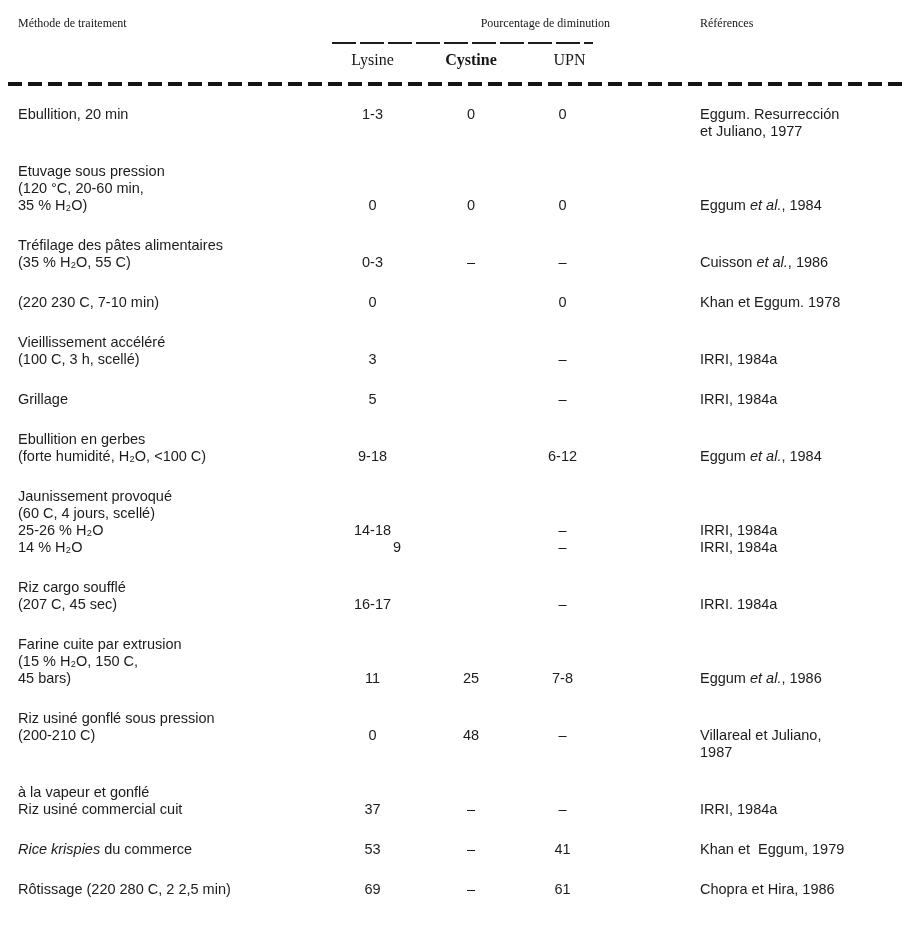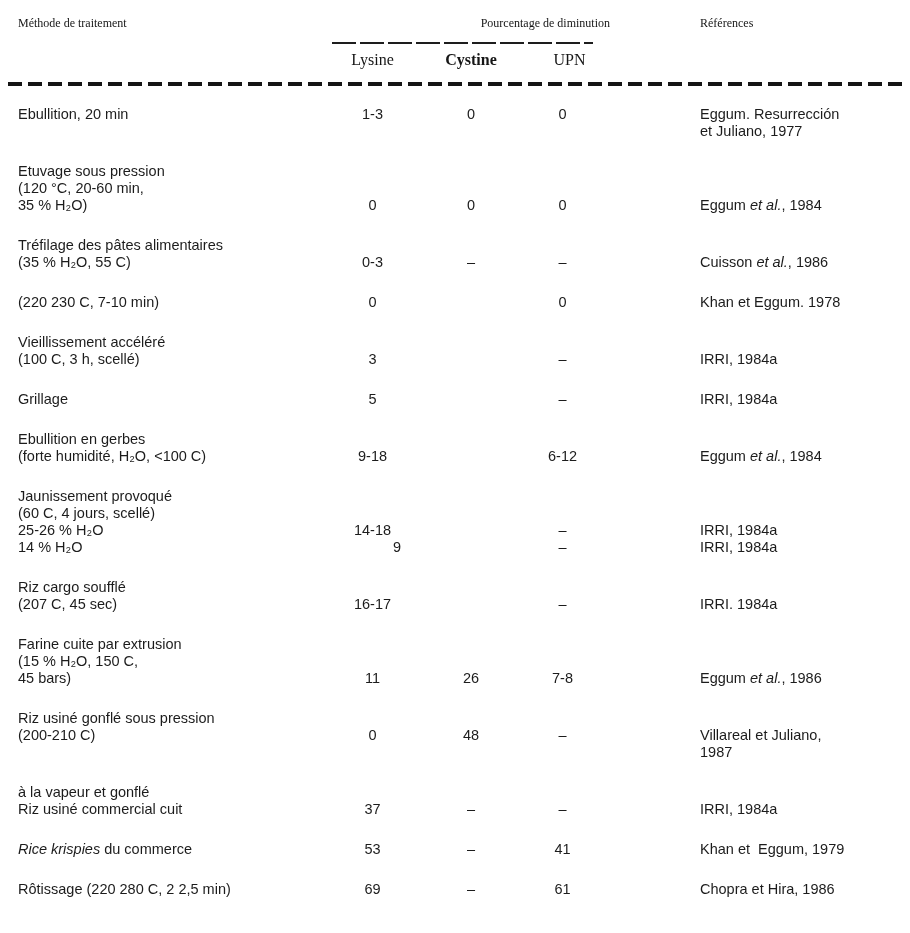--- a/index.html
+++ b/index.html
@@ -251,21 +251,21 @@
       <div class="row">
         <div class="cell method">
           <div class="line"><span>Farine cuite par extrusion</span></div>
           <div class="line"><span>(15 % H₂O, 150 C,</span></div>
           <div class="line"><span>45 bars)</span></div>
         </div>
         <div class="cell num lysine">
           <div class="vline">11</div>
         </div>
         <div class="cell num cystine">
-          <div class="vline">26</div>
+          <div class="vline">25</div>
         </div>
         <div class="cell num upn">
           <div class="vline">7-8</div>
         </div>
         <div class="cell ref">
           <div class="line"><span>Eggum </span><span class="it">et al.</span><span>, 1986</span></div>
         </div>
       </div>
       <div class="row ov">
         <div class="cell method">

